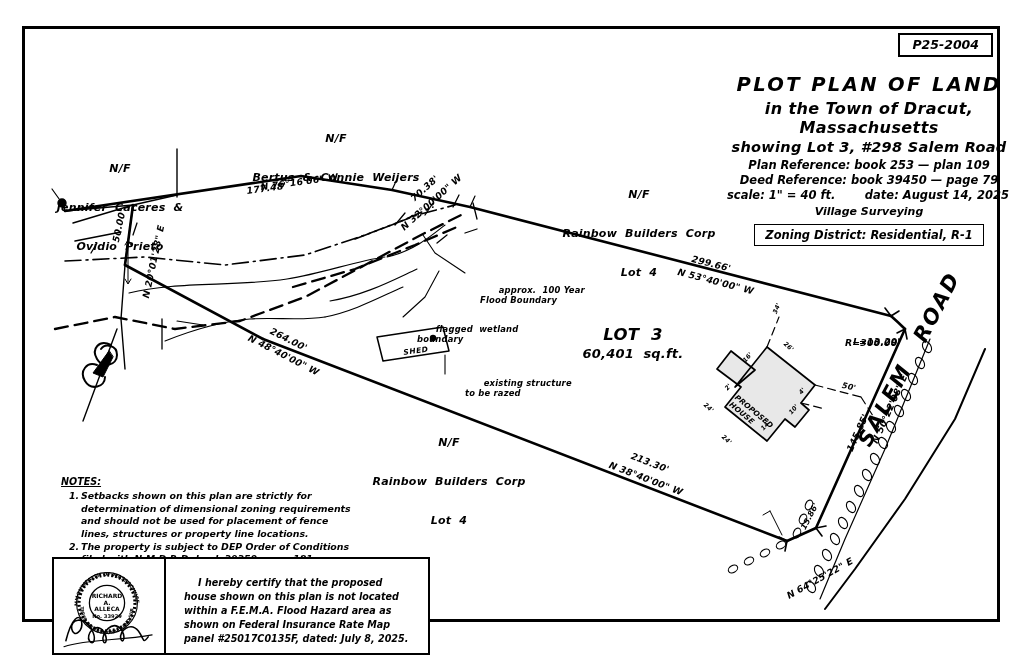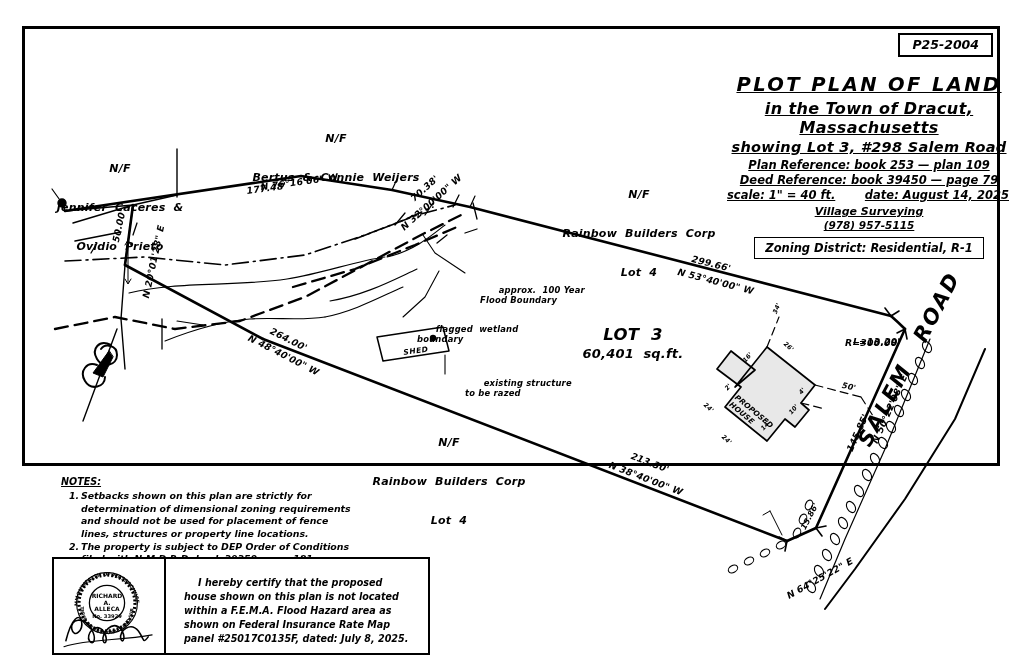--- a/index.html
+++ b/index.html
@@ -1,33 +1,33 @@
 <!DOCTYPE html>
 <html><head>
 <meta charset="utf-8">
 <style>
   html,body{margin:0;padding:0;background:#ffffff;}
   body{width:1024px;height:663px;overflow:hidden;
        font-family:"DejaVu Sans","Liberation Sans",sans-serif;color:#000;}
   #sheet{position:absolute;left:0;top:0;width:1024px;height:663px;background:#fff;}
 
   
-  #frame{position:absolute;left:22px;top:26px;width:978px;height:440px;
+  #frame{position:absolute;left:22px;top:26px;width:978px;height:596px;
          border:3px solid #000;box-sizing:border-box;}
 
   
   .t{position:absolute;white-space:pre;font-style:italic;font-weight:bold;
      line-height:1.18;letter-spacing:.2px;}
   .ctr{text-align:center;transform:translateX(-50%);}
 
   
   #jobno{position:absolute;right:4px;top:4px;border:2px solid #000;
          padding:2px 12px 3px 12px;font-size:12.5px;font-style:italic;font-weight:bold;}
   #titleblock{position:absolute;left:700px;top:44px;width:288px;text-align:center;}
-  #titleblock div{font-style:italic;font-weight:bold;text-decoration:underline;}
+  #titleblock div{font-style:italic;font-weight:bold;}
   .tl1{font-size:19.5px;letter-spacing:2.4px;margin-bottom:3px;}
   .tl2{font-size:16px;letter-spacing:.4px;margin-bottom:2px;}
   .tl3{font-size:14.5px;letter-spacing:.3px;margin-bottom:3px;}
   .tl4{font-size:11.5px;margin-bottom:1px;}
   .tl5{font-size:11px;margin-bottom:1px;}
   .tl6{font-size:10.5px;margin-bottom:1px;}
   #scaledate{display:flex;justify-content:space-between;font-size:11.5px;
              padding:0 4px 0 2px;margin-bottom:3px;}
   #zoning{display:inline-block;border:1.5px solid #000;padding:3px 10px;
           font-size:11.5px;margin-top:5px;}
@@ -77,21 +77,20 @@
       <div class="tl1">PLOT  PLAN  OF  LAND</div>
       <div class="tl2">in  the  Town  of  Dracut,  Massachusetts</div>
       <div class="tl3">showing  Lot 3,  #298 Salem Road</div>
       <div class="tl4">Plan Reference: book 253  —  plan 109</div>
       <div class="tl4">Deed Reference: book 39450  —  page 79</div>
       <div id="scaledate">
         <span>scale:  1"  =  40 ft.</span>
         <span>date: August 14, 2025</span>
       </div>
       <div class="tl5">Village  Surveying</div>
-      <div class="tl6">(978)  957-5115</div>
       <div><span id="zoning">Zoning District:  Residential,  R-1</span></div>
     </div>
 
     <svg width="978" height="608" viewBox="0 0 978 608">
       <g fill="none" stroke="#000" stroke-linecap="round" stroke-linejoin="round">
 
         <path d="M 40 182 L 276 147 L 367 161 L 445 178 L 866 287" stroke-width="2.6"></path>
         <path d="M 866 287 A 300 300 0 0 1 880 300" stroke-width="2.6"></path>
         <path d="M 880 300 L 791 499" stroke-width="2.6"></path>
         <path d="M 791 499 L 762 512" stroke-width="2.6"></path>

